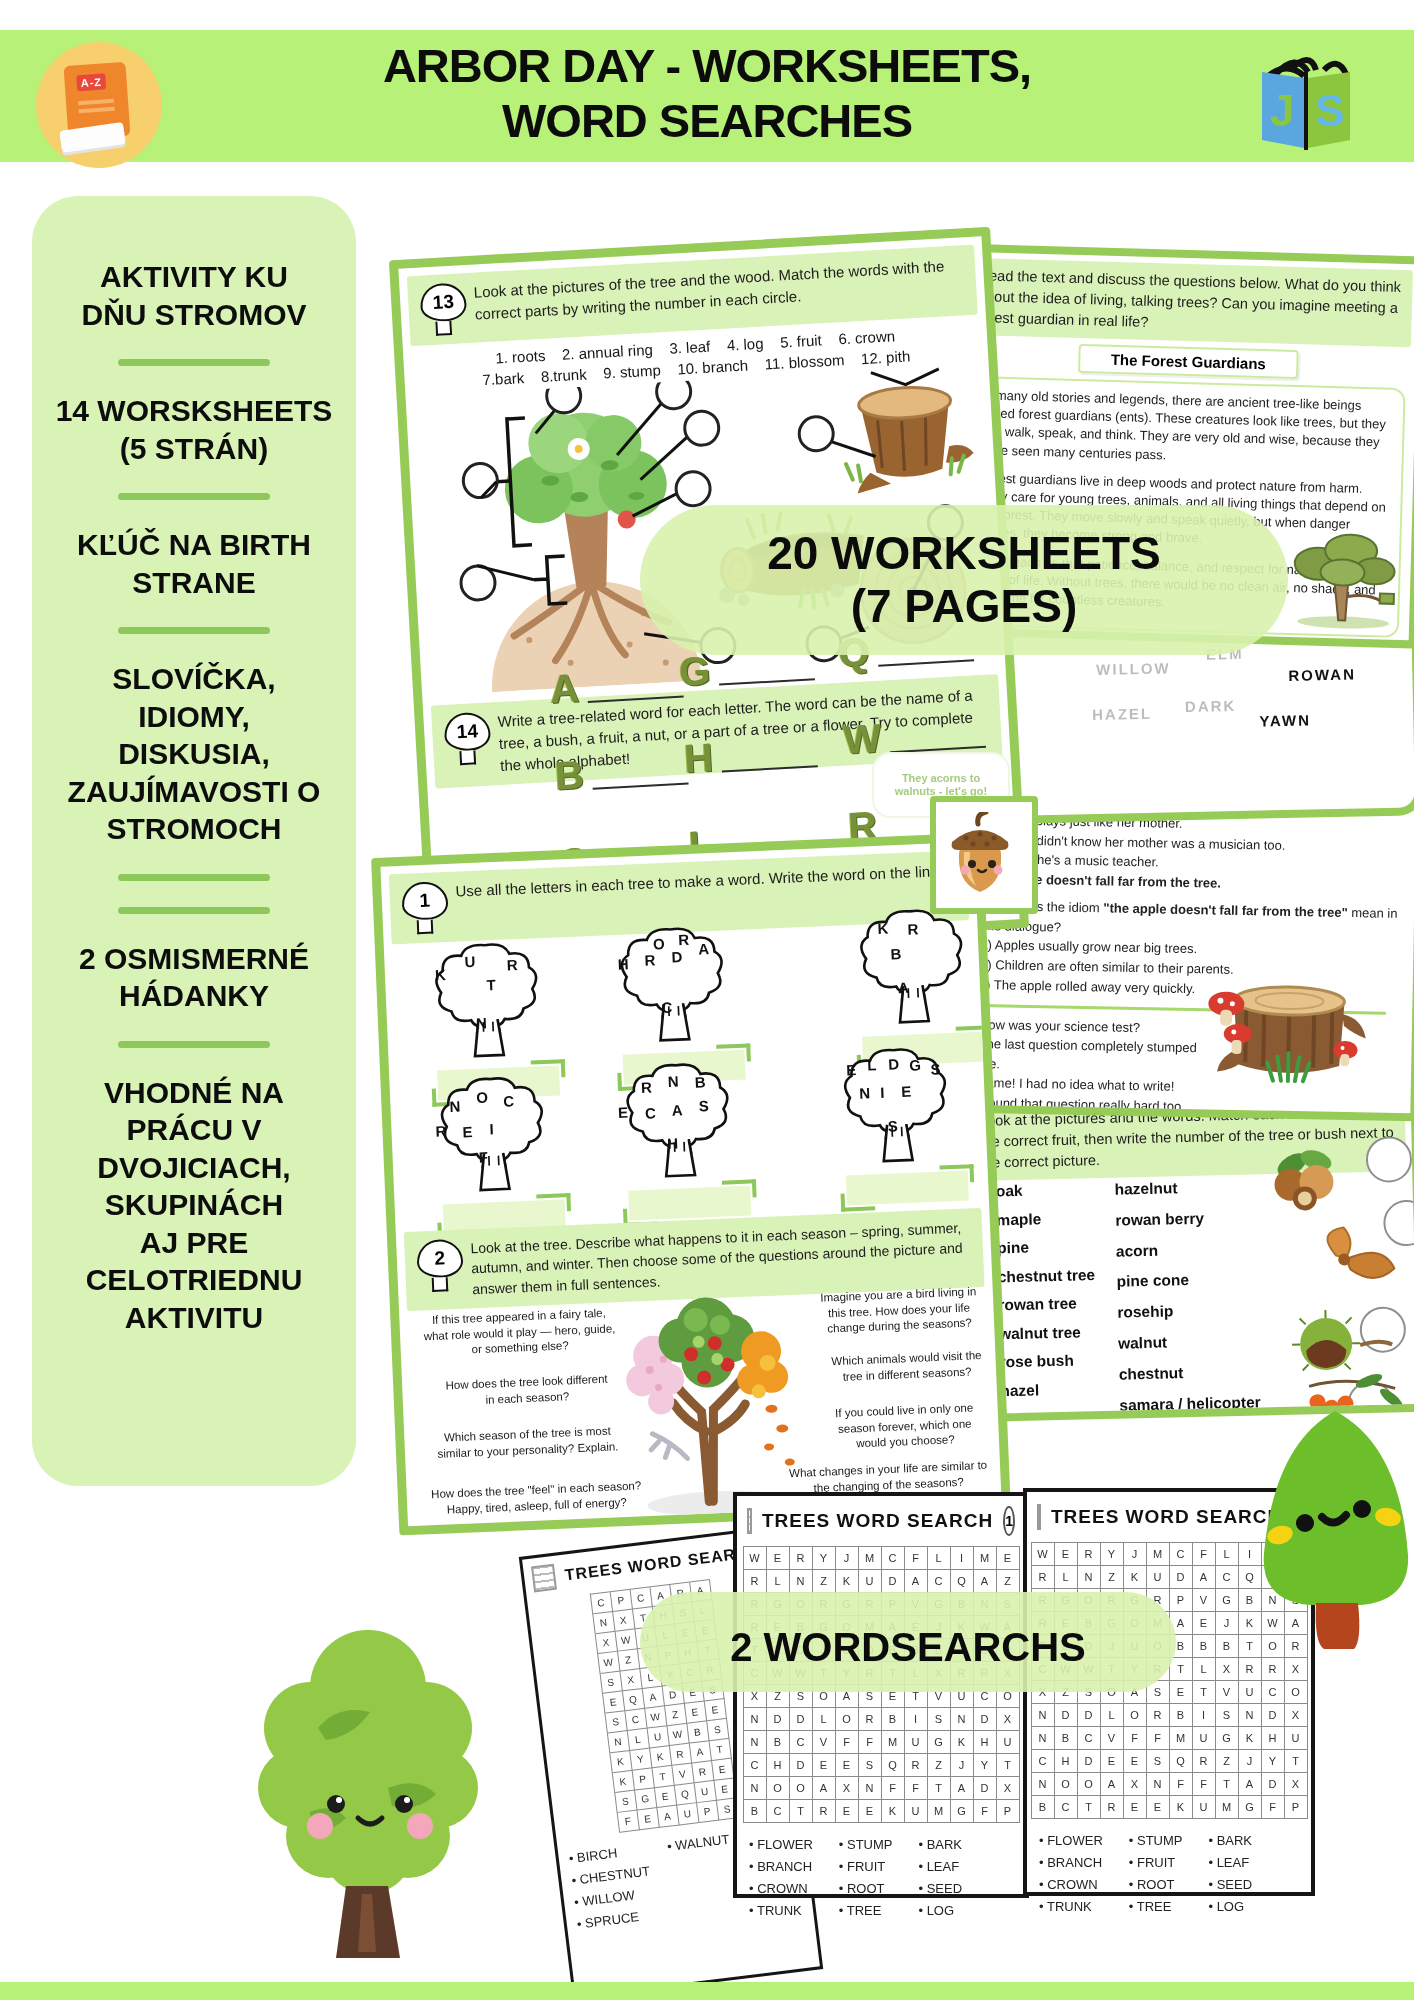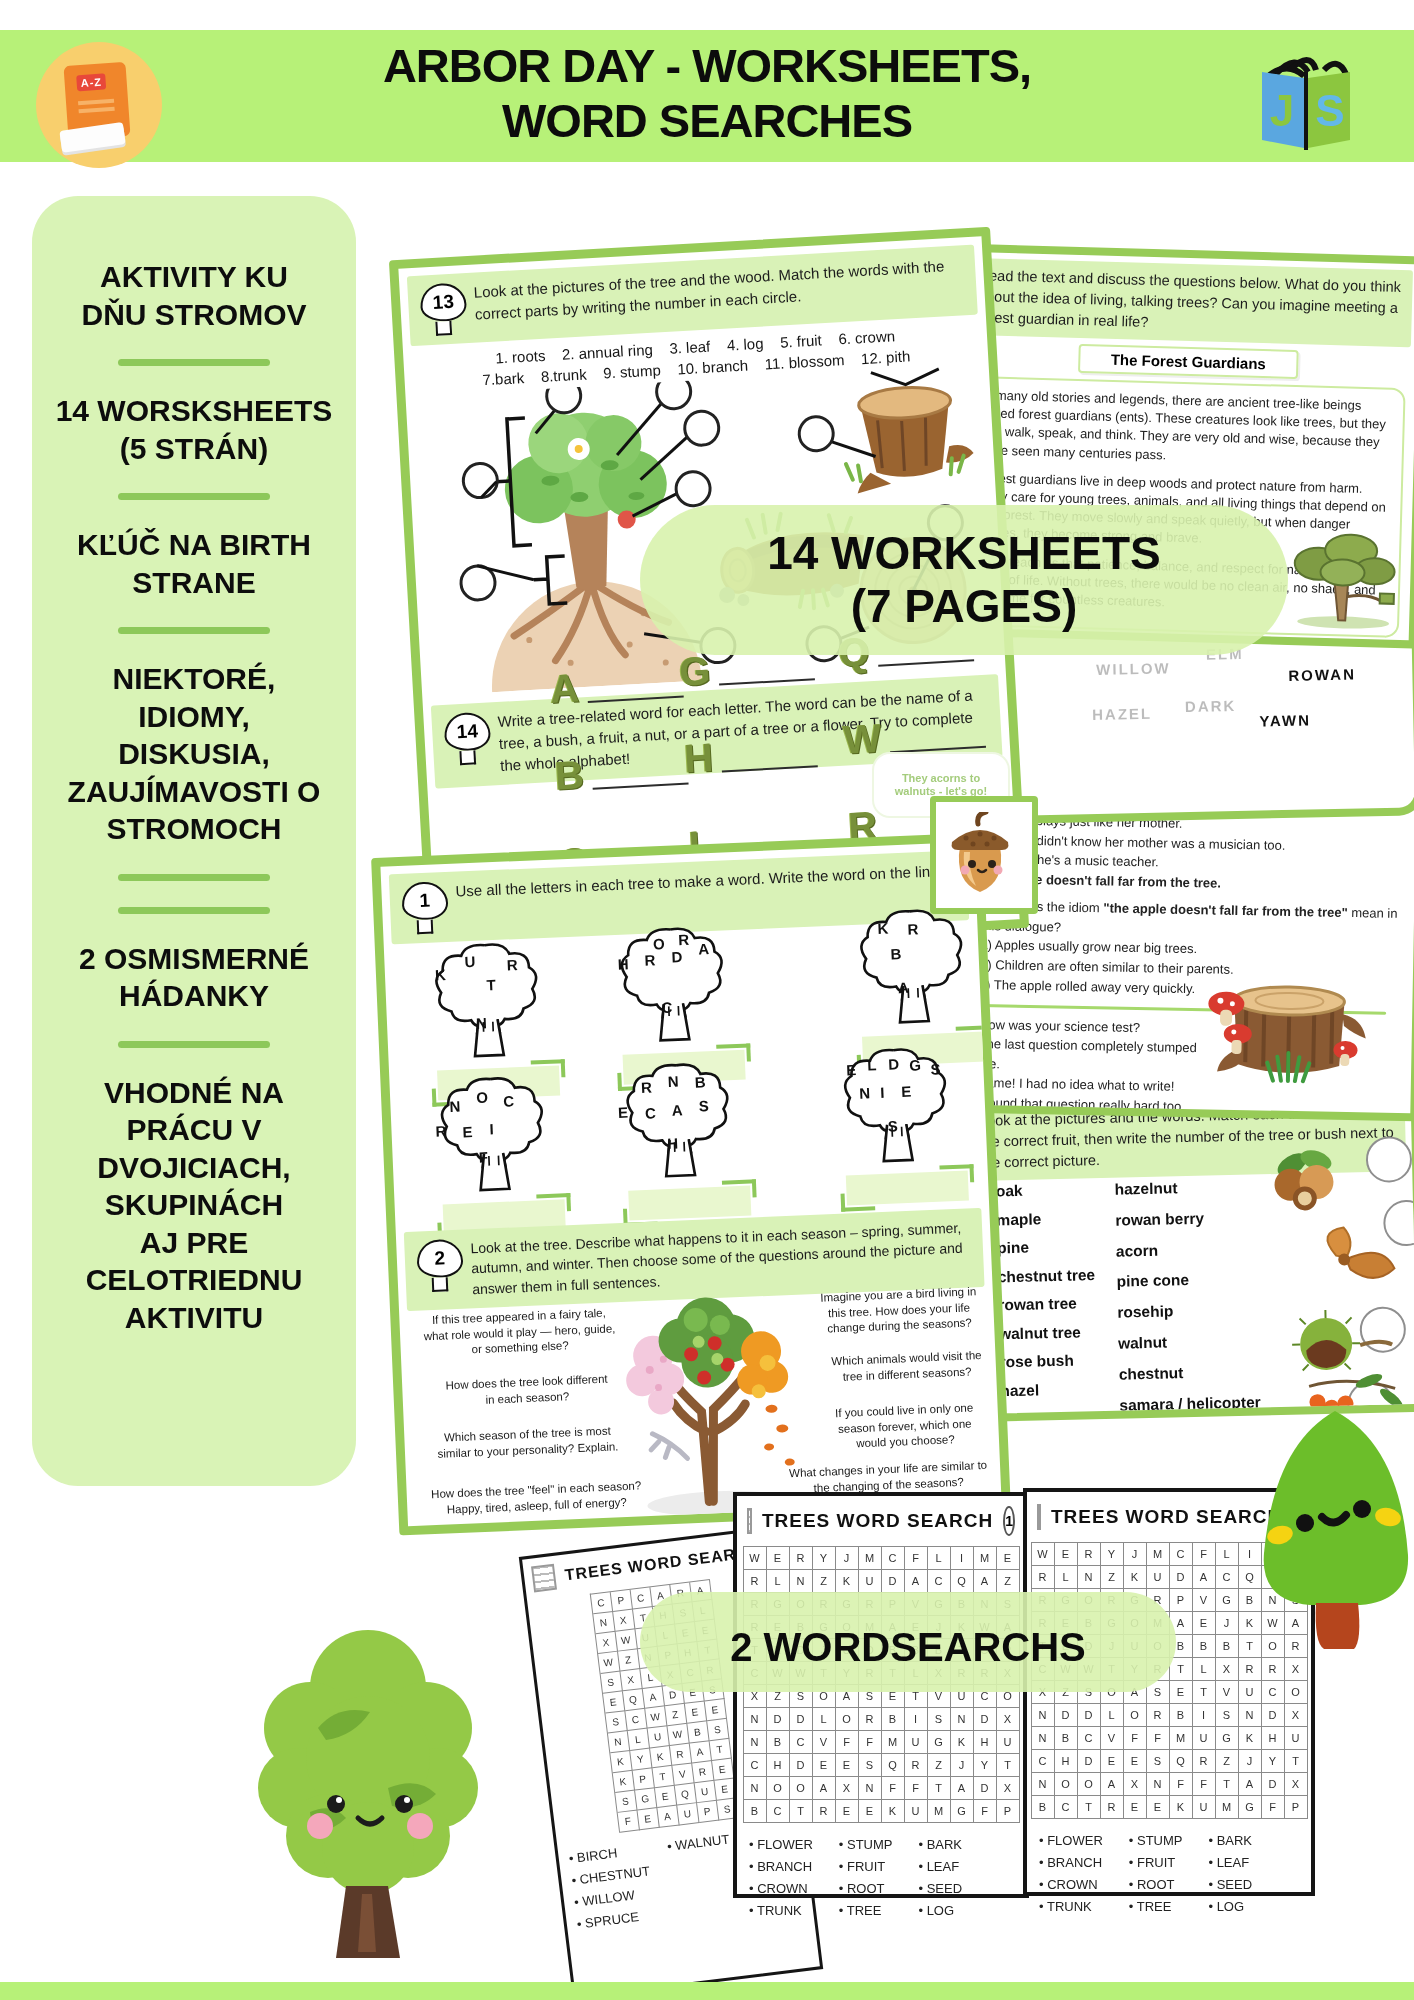--- a/index.html
+++ b/index.html
@@ -140,21 +140,21 @@
     <div id="sidebar-list">
         <div class="side-item">AKTIVITY KU
 DŇU STROMOV</div>
         <div class="side-div" style="margin: 26px auto;"></div>
         <div class="side-item">14 WORSKSHEETS
 (5 STRÁN)</div>
         <div class="side-div" style="margin: 26px auto;"></div>
         <div class="side-item">KĽÚČ NA BIRTH
 STRANE</div>
         <div class="side-div" style="margin: 26px auto;"></div>
-        <div class="side-item">NIEKTORÉ,
+        <div class="side-item">SLOVÍČKA,
 IDIOMY,
 DISKUSIA,
 ZAUJÍMAVOSTI O
 STROMOCH</div>
         <div class="side-div" style="margin: 26px auto;"></div>
         <div class="side-div" style="margin: 26px auto;"></div>
         <div class="side-item">2 OSMISMERNÉ
 HÁDANKY</div>
         <div class="side-div" style="margin: 26px auto;"></div>
         <div class="side-item">VHODNÉ NA
@@ -1212,21 +1212,21 @@
         <div class="ws-col">
           <div class="ws-w">BARK</div>
           <div class="ws-w">LEAF</div>
           <div class="ws-w">SEED</div>
           <div class="ws-w">LOG</div>
         </div>
       </div>
   </div>
 
   <div class="pill" id="pill1">
-      <div class="pt">14 WORKSHEETS
+      <div class="pt">20 WORKSHEETS
 (7 PAGES)</div>
     </div>
   <div class="pill" id="pill2">
       <div class="pt">2 WORDSEARCHS</div>
     </div>
 
   <div class="deco" style="left:258px;top:1608px;">
     <svg viewBox="0 0 220 360" width="220" height="360">
       <g fill="#94c947">
         <circle cx="110" cy="80" r="58"></circle>

